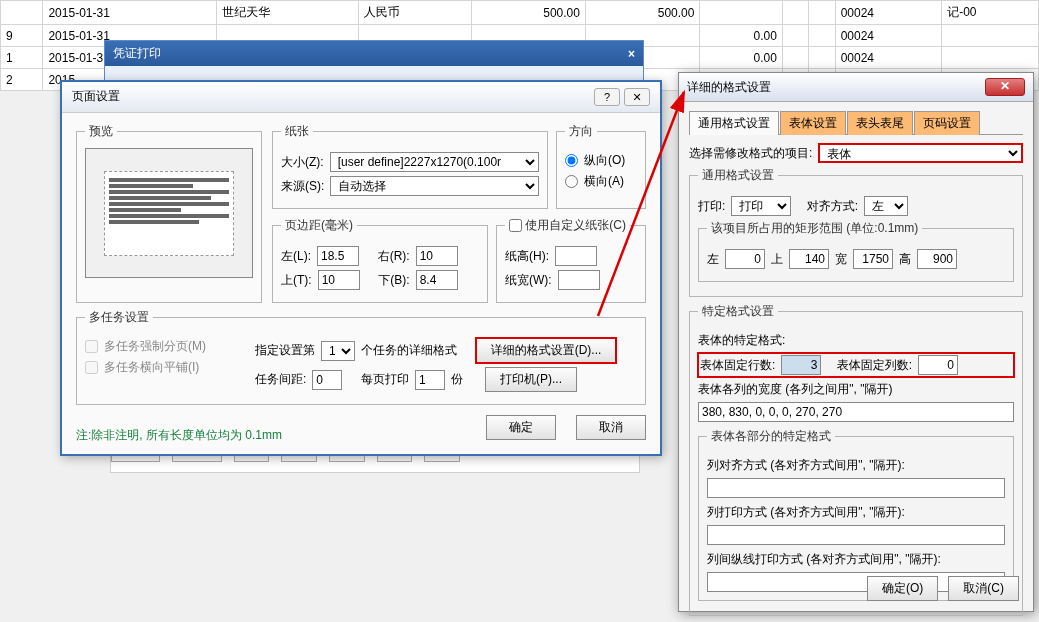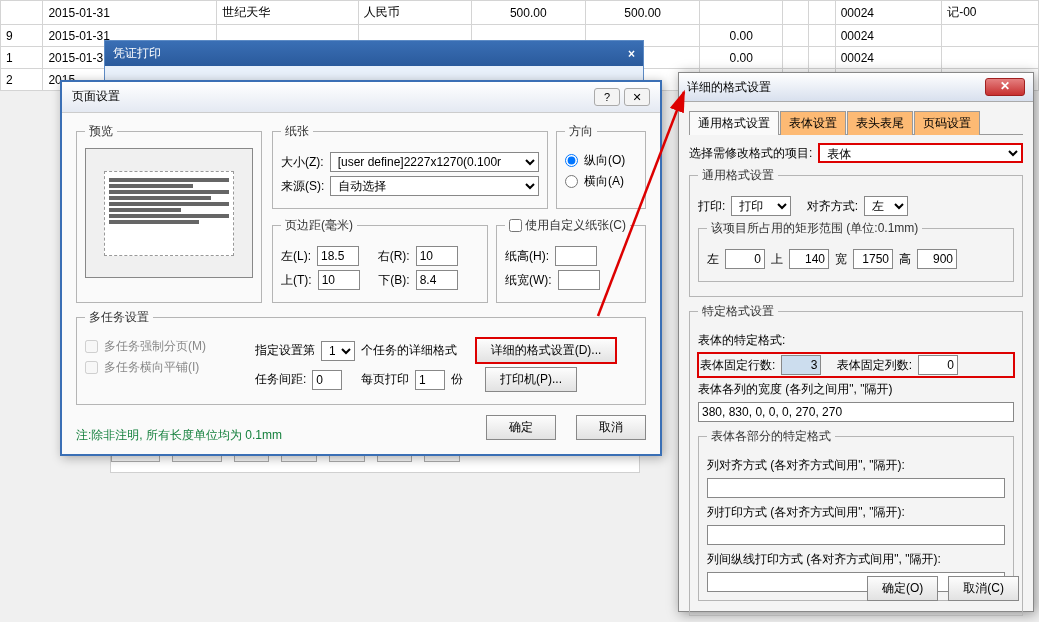--- a/index.html
+++ b/index.html
@@ -1,21 +1,21 @@
 <!DOCTYPE html>
 <html><head>
 <meta charset="utf-8">
 <style>
 * { box-sizing: border-box; margin: 0; padding: 0; font-family: "Microsoft YaHei", SimSun, sans-serif; font-size: 12px; }
 body { background: #f0f0f0; position: relative; width: 1039px; height: 622px; overflow: hidden; }
 
 
 .bg-table { position: absolute; top: 0; left: 0; width: 100%; border-collapse: collapse; }
 .bg-table td { border: 1px solid #d4d4d4; padding: 3px 5px; height: 22px; background: #fff; white-space: nowrap; }
-.bg-table td.right { text-align: center; }
+.bg-table td.right { text-align: right; }
 
 
 .dlg-voucher { position: absolute; left: 104px; top: 40px; width: 540px; background: #e8f0fa; border: 1px solid #5d8bc5; }
 .dlg-voucher .titlebar { background: linear-gradient(#3a6fb5,#2a5a9c); color: #fff; padding: 4px 8px; display: flex; justify-content: space-between; align-items: center; }
 .dlg-voucher .close-x { color: #fff; font-weight: bold; cursor: pointer; }
 
 
 .dlg-pagesetup { position: absolute; left: 60px; top: 80px; width: 602px; background: #fafafa; border: 2px solid #3a6fb5; box-shadow: 2px 2px 10px rgba(0,0,0,0.3); }
 .dlg-pagesetup .titlebar2 { background: linear-gradient(#fff,#e4e9f2); padding: 6px 10px; display: flex; justify-content: space-between; border-bottom: 1px solid #ccc; }
 .titlebar2 .tbtns { display: flex; gap: 4px; }

